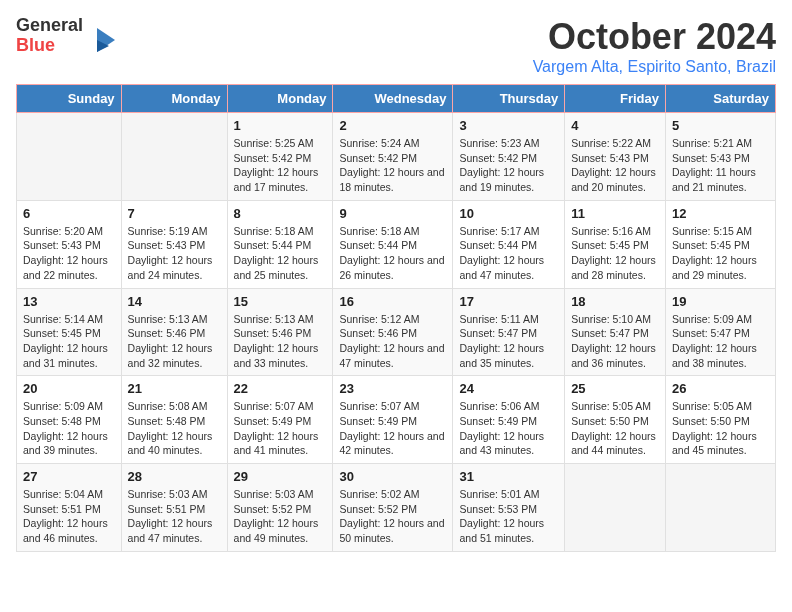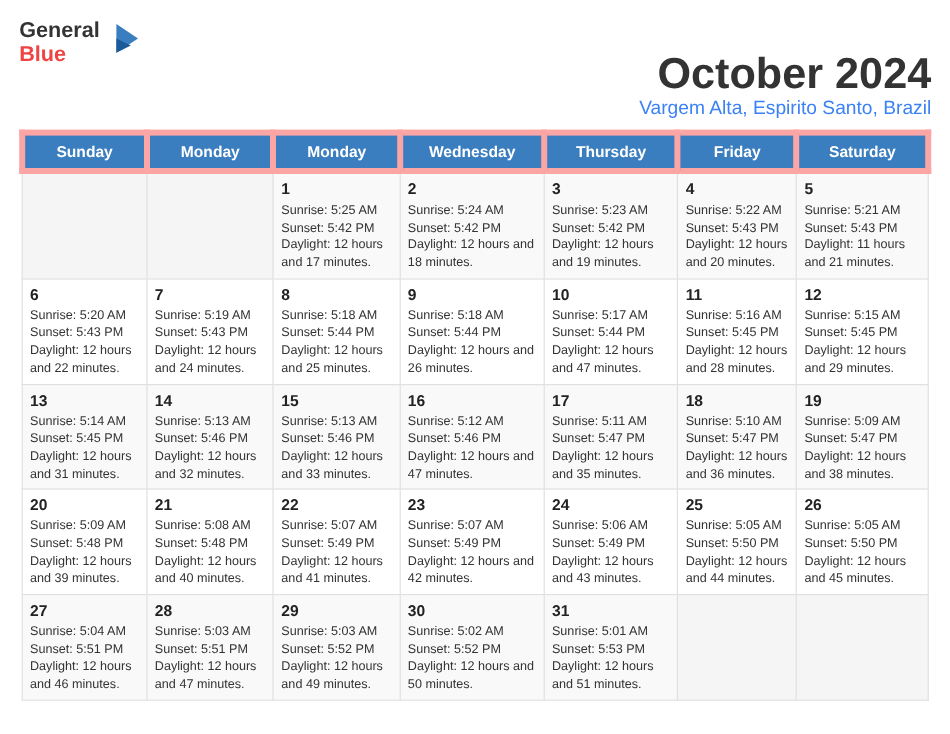--- a/index.html
+++ b/index.html
@@ -28,39 +28,38 @@
       line-height: 1.1;
     }
     .logo-blue { color: #1a6faf; }
     .title-area {
       text-align: right;
     }
     .main-title {
       font-size: 36px;
       font-weight: bold;
       color: #333;
-      margin-top: 24px;
     }
     .subtitle {
       font-size: 16px;
       color: #3b82f6;
     }
     table {
       width: 100%;
       border-collapse: collapse;
       font-size: 11px;
     }
     thead tr th {
       background-color: #3a7ebf;
       color: #fff;
-      text-align: center;
+      text-align: right;
       padding: 6px 6px;
       font-size: 13px;
       font-weight: bold;
-      border: 5px solid #fca5a5;
+      border: 1px solid #fca5a5;
     }
     tbody tr {
       border-bottom: 1px solid #ddd;
     }
     tbody tr:nth-child(odd) {
       background-color: #f9f9f9;
     }
     tbody tr:nth-child(even) {
       background-color: #fff;
     }
@@ -85,21 +84,21 @@
     .empty-cell {
       background: #f5f5f5;
     }
   </style>
 </head>
 <body>
 
 <div class="header-area">
   <div class="logo">
     <div>
-      <div style="display:flex; align-items:flex-start; gap:4px;">
+      <div style="display:flex; align-items:flex-end; gap:4px;">
         <div>
           <span class="logo-text" style="color:#333;font-size:18px;font-weight:bold;">General</span><br>
           <span class="logo-text logo-blue" style="color:#ef4444;font-size:18px;font-weight:bold;">Blue</span>
         </div>
         <svg width="32" height="32" viewBox="0 0 32 32">
           <polygon points="10,28 28,16 10,4 10,28" fill="#3a7ebf"></polygon>
           <polygon points="10,28 22,22 10,16 10,28" fill="#1a5a9a"></polygon>
         </svg>
       </div>
     </div>

